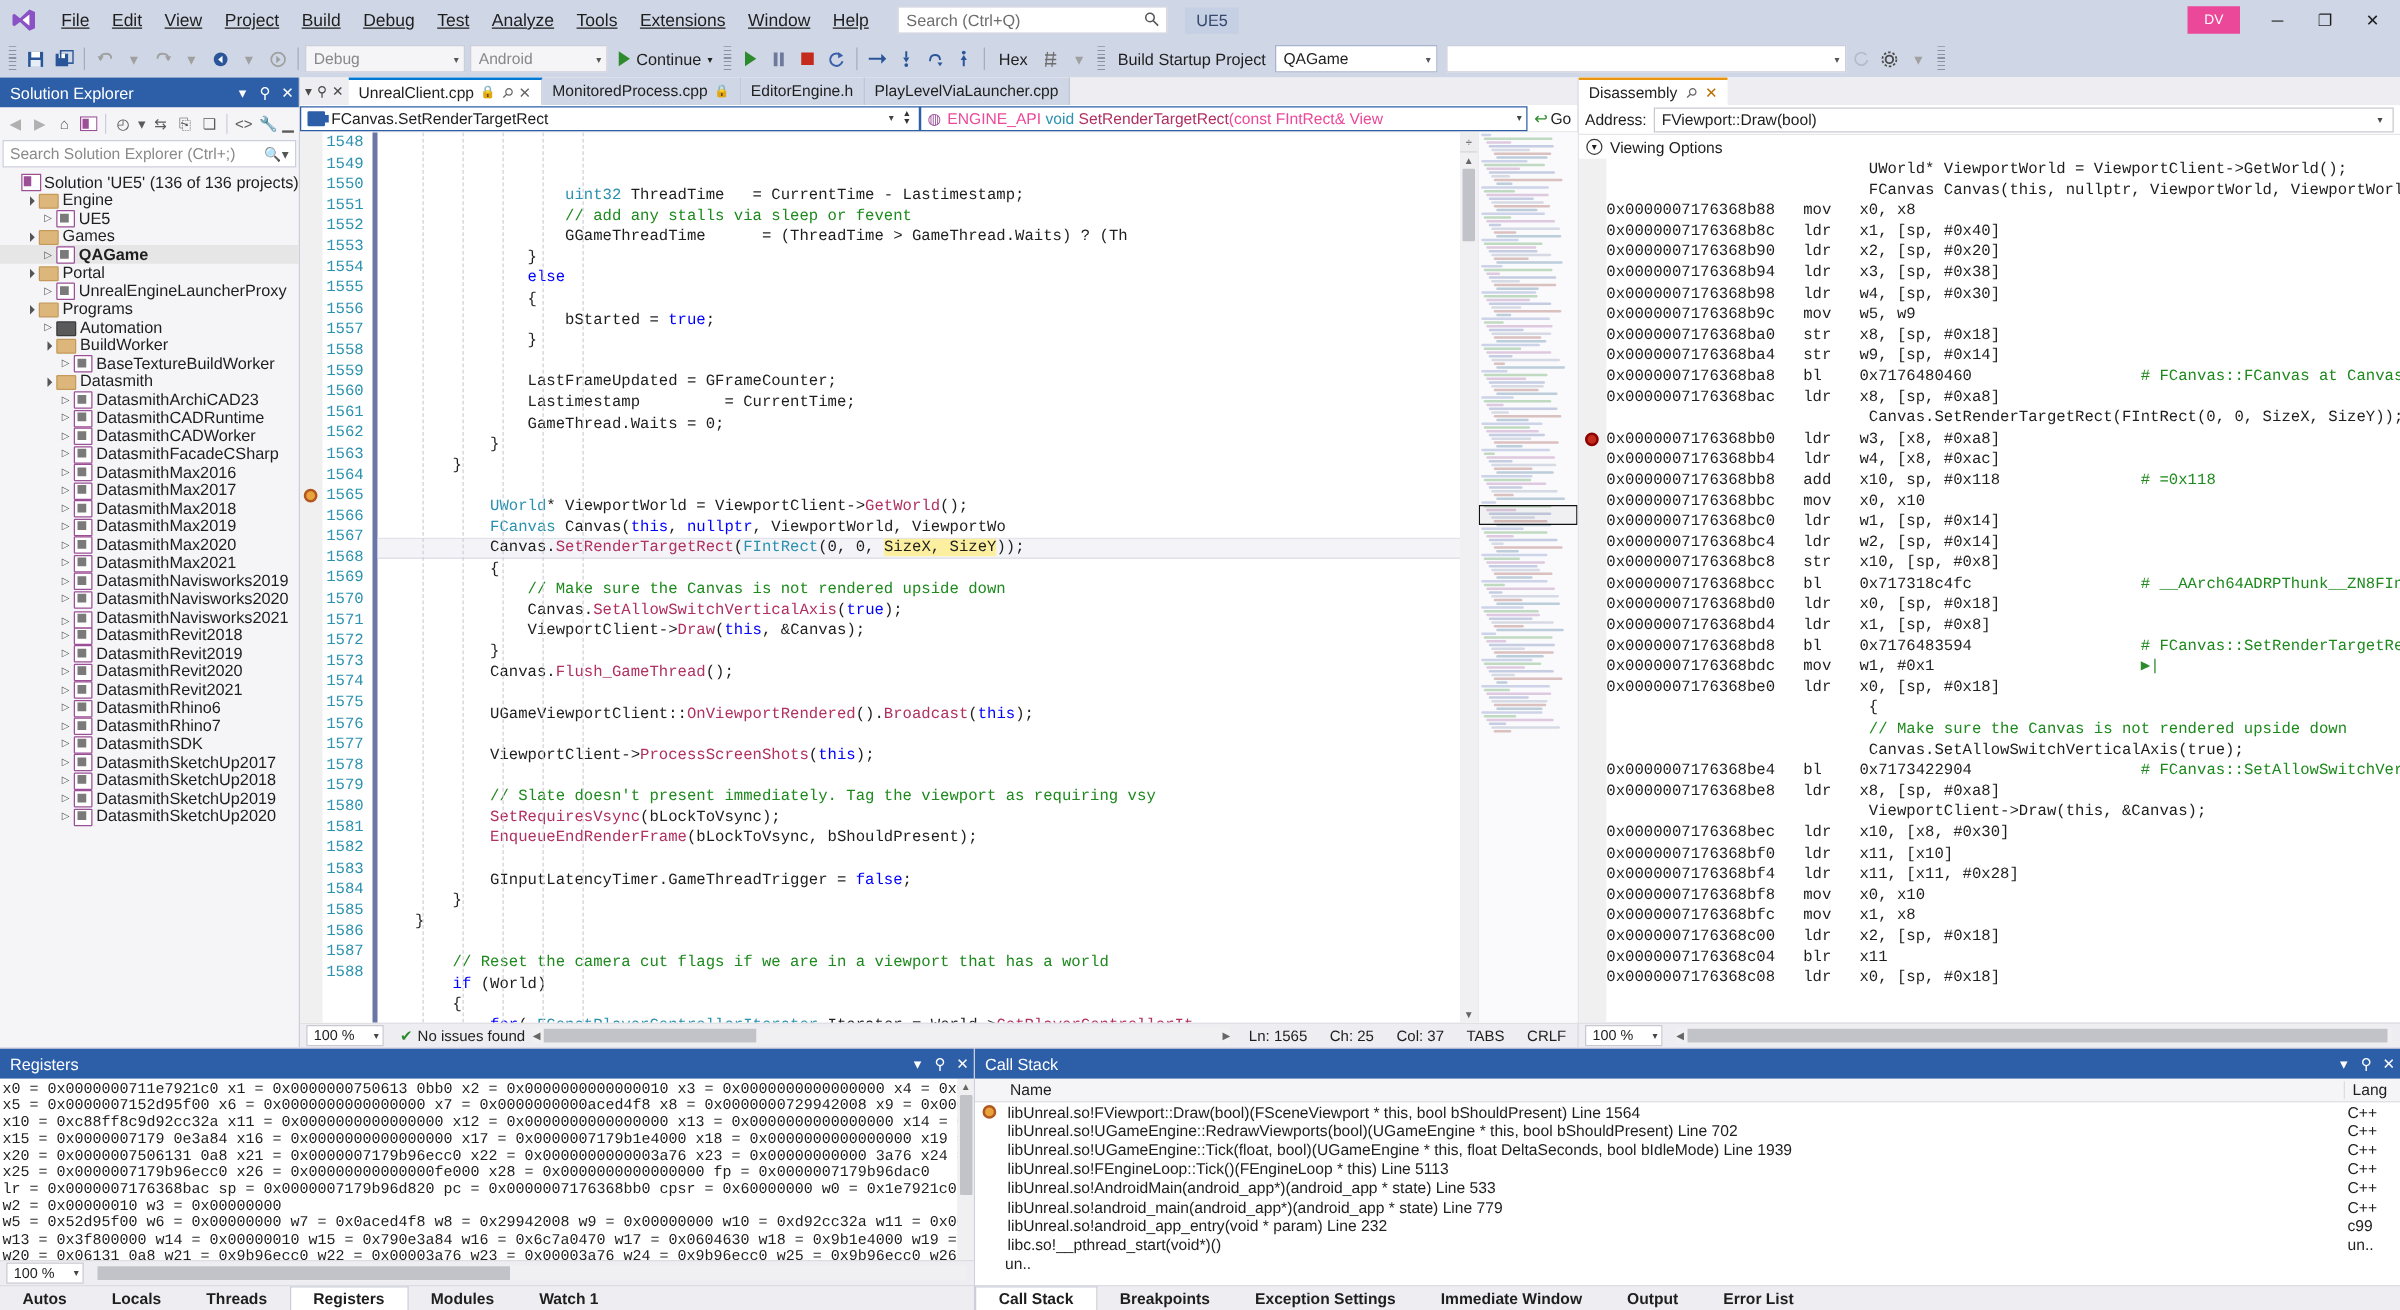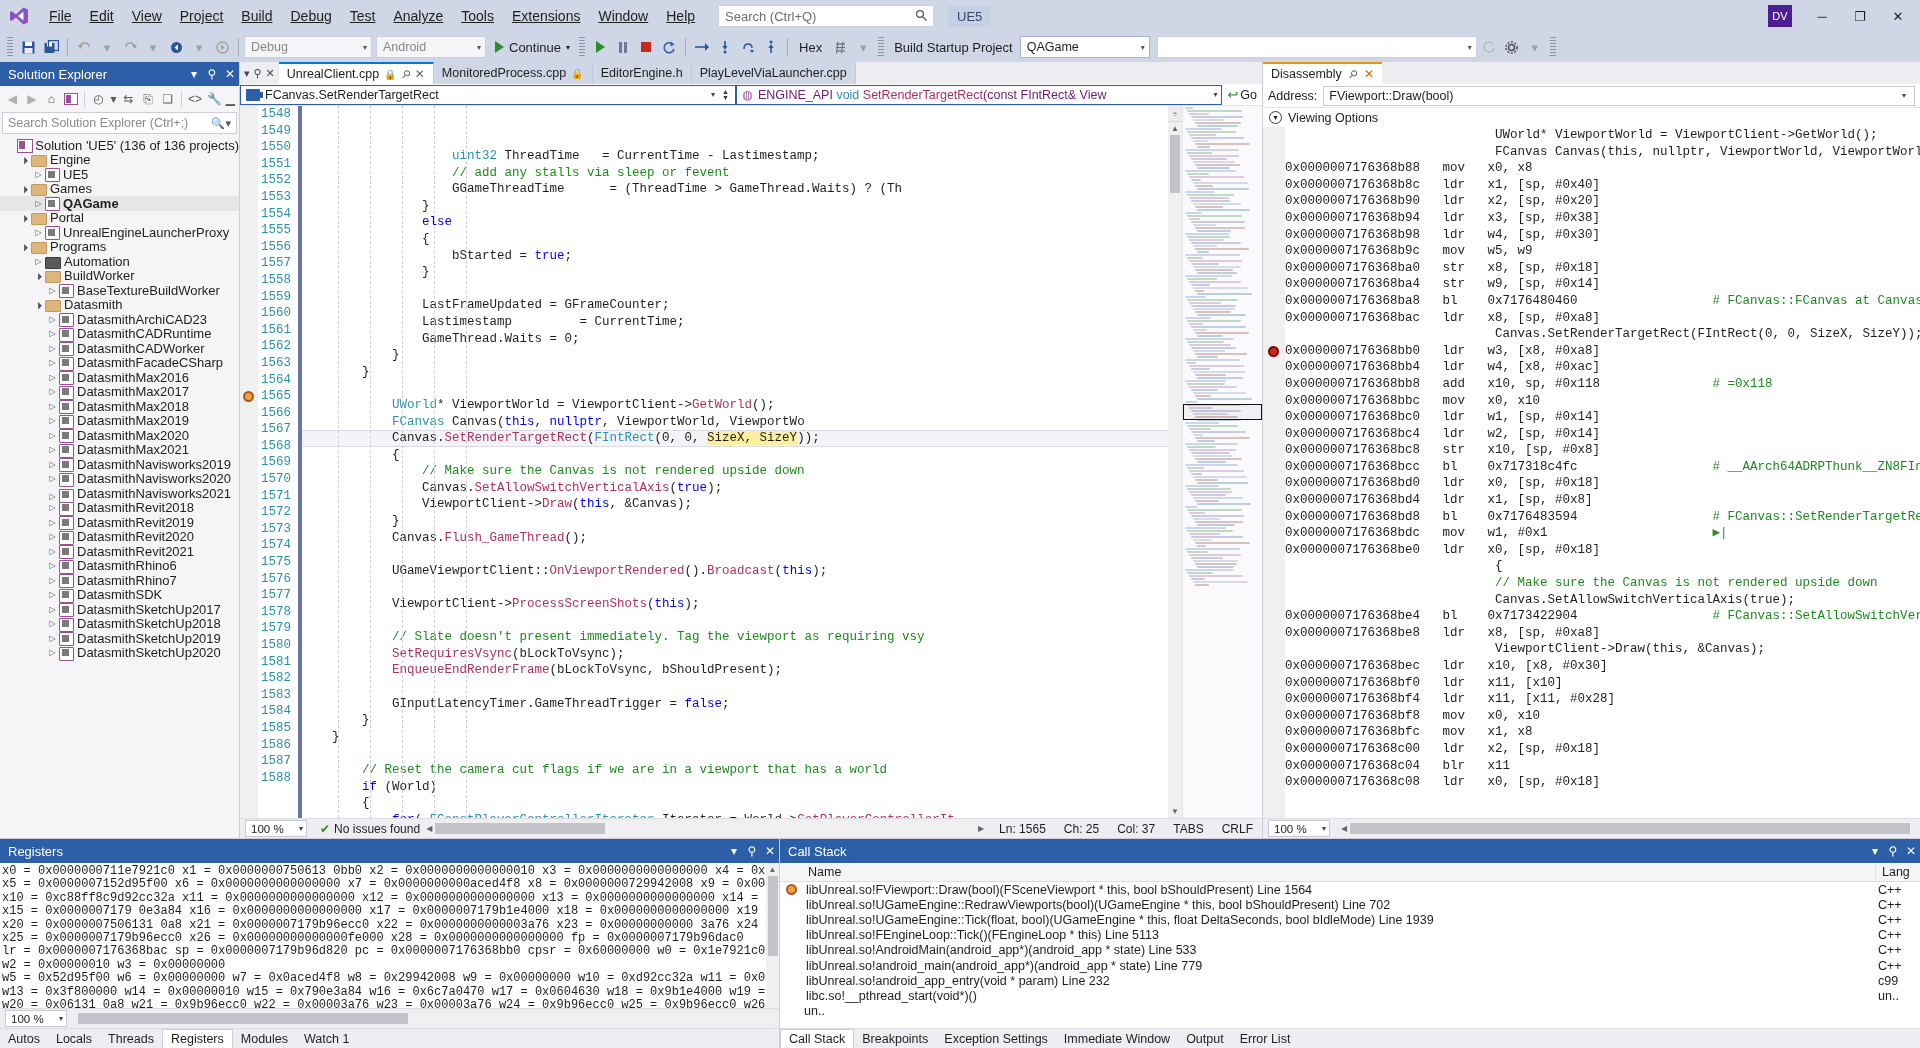--- a/index.html
+++ b/index.html
@@ -27,21 +27,21 @@
   .search-box {
     margin-left: 14px; width: 216px; height: 22px;
     background: #FFFFFF; border: 1px solid #CCCEDB;
     display: flex; align-items: center; padding: 0 4px 0 6px;
     font-size: 13px; color: #6D6D6D;
   }
   .search-box .ph { flex: 1; }
   .search-icon { width: 14px; height: 14px; }
   .ue5-tag { margin-left: 14px; padding: 3px 9px; background:#C6D0E4; color:#36486B; font-size:13px; }
   .win-ctl { margin-left:auto; display:flex; align-items:center; gap:2px; padding-right:4px;}
-  .avatar-btn { width:24px;height:22px;background:#4c1d95;color:#fff;font-size:11px;display:flex;align-items:center;justify-content:center;margin-right:10px;}
+  .avatar-btn { width:42px;height:22px;background:#ec4899;color:#fff;font-size:11px;display:flex;align-items:center;justify-content:center;margin-right:10px;}
   .wbtn { width: 36px; height: 28px; display:flex;align-items:center;justify-content:center;font-size:13px;color:#1E1E1E;}
 
   
   .toolbar {
     height: 30px; display: flex; align-items: center;
     background: #CFD6E5; padding-left: 4px; flex-shrink: 0; gap: 1px;
   }
   .tb-btn { width: 22px; height: 24px; display:flex;align-items:center;justify-content:center; color:#2A5699; }
   .tb-btn.dim { color: #A0A0A0; }
   .tb-sep { width:1px; height:18px; background:#A6ADBD; margin:0 4px; }
@@ -117,21 +117,21 @@
   }
   .nav-combo.left { flex:1.02; border-color:#2D5FA8; }
   .nav-combo.right { flex:1; border-color:#2D5FA8; }
   .nav-icon { width:14px;height:12px;background:#2D5FA8;display:inline-block;position:relative;border-radius:1px;flex-shrink:0;}
   .nav-icon::after{content:"";position:absolute;right:-3px;top:3px;width:5px;height:6px;background:#2D5FA8;}
   .spin { display:flex;flex-direction:column;gap:1px;padding:0 2px;}
   .spin i{font-size:7px;line-height:5px;color:#333;}
   .navbar2 .caret { font-size:8px;color:#444;padding-left:4px;}
   .api-kw { color:#2B91AF; }
   .api-fn { color:#B03060; }
-  .api-name { color:#701a75; }
+  .api-name { color:#ec4899; }
   .go-btn { display:flex;align-items:center;gap:2px;font-size:12.5px;color:#1E1E1E;padding:0 5px;}
   .go-arrow { color:#2D8B2D; font-size:13px; }
 
   
   .code-wrap { flex:1; display:flex; min-height:0; background:#fff; position:relative; }
   .bp-gutter { width:18px; background:#F0F0F0; flex-shrink:0; position:relative;}
   .bp-dot { position:absolute; left:3px; width:11px;height:11px;border-radius:50%;background:#C42B1C;border:2px solid #8B0000;}
   .bp-dot.hollow { background:#E8A33D;border-color:#B3561D;}
   .ln-gutter { width:40px; flex-shrink:0; text-align:right; padding-right:7px; color:#2B91AF;
     font-family:"Liberation Mono", monospace; font-size:12.5px; background:#fff;}
@@ -189,21 +189,21 @@
   .cs-grid-head{height:19px;display:flex;align-items:center;background:#F5F5F7;border-bottom:1px solid #DCDCE1;font-size:12.5px;flex-shrink:0;}
   .cs-col-name{flex:1;padding-left:28px;border-right:1px solid #DCDCE1;}
   .cs-col-lang{width:44px;padding-left:6px;}
   .cs-rows{flex:1;background:#fff;overflow:hidden;font-size:12.5px;}
   .cs-row{height:15.2px;display:flex;align-items:center;white-space:nowrap;}
   .cs-row .marker{width:22px;display:flex;align-items:center;justify-content:center;}
   .cs-row .nm{flex:1;overflow:hidden;text-overflow:clip;padding-left:4px;}
   .cs-row .lg{width:44px;text-align:left;padding-left:2px;color:#1E1E1E;}
   .cs-ico{width:11px;height:11px;border-radius:50%;background:#E8A33D;border:2px solid #B3561D;}
   .tabbar{height:20px;display:flex;align-items:center;background:#EEEEF2;border-top:1px solid #DCDCE1;font-size:12.5px;flex-shrink:0;}
-  .btab{padding:2px 8px;color:#1E1E1E;}
+  .btab{padding:2px 18px;color:#1E1E1E;font-weight:bold;}
   .btab.active{background:#fff;border:1px solid #CCCEDB;border-bottom:none;}
   .panel-head.blue{background:#2D5FA8;color:#fff;}
   .vscroll-mini{width:13px;background:#F0F0F2;display:flex;flex-direction:column;align-items:center;}
 </style>
 </head>
 <body>
 
 <div class="app">
 
   <div class="menubar">

